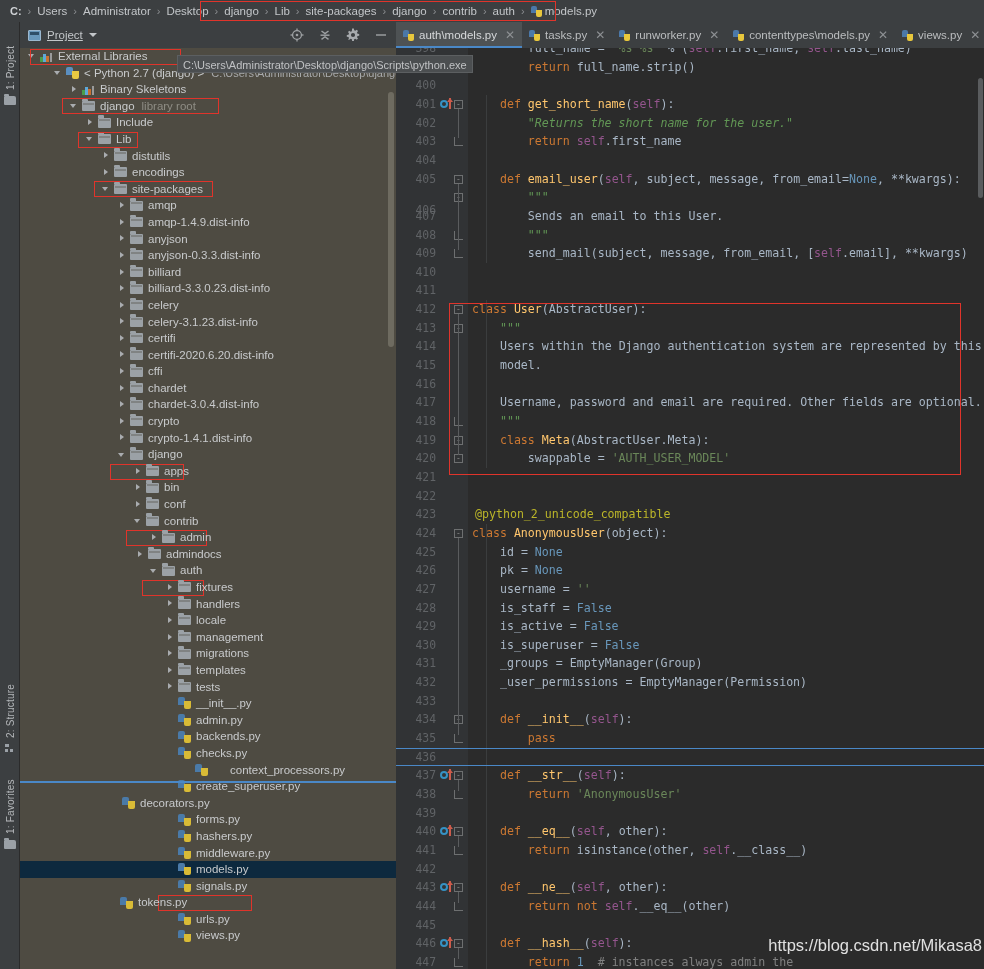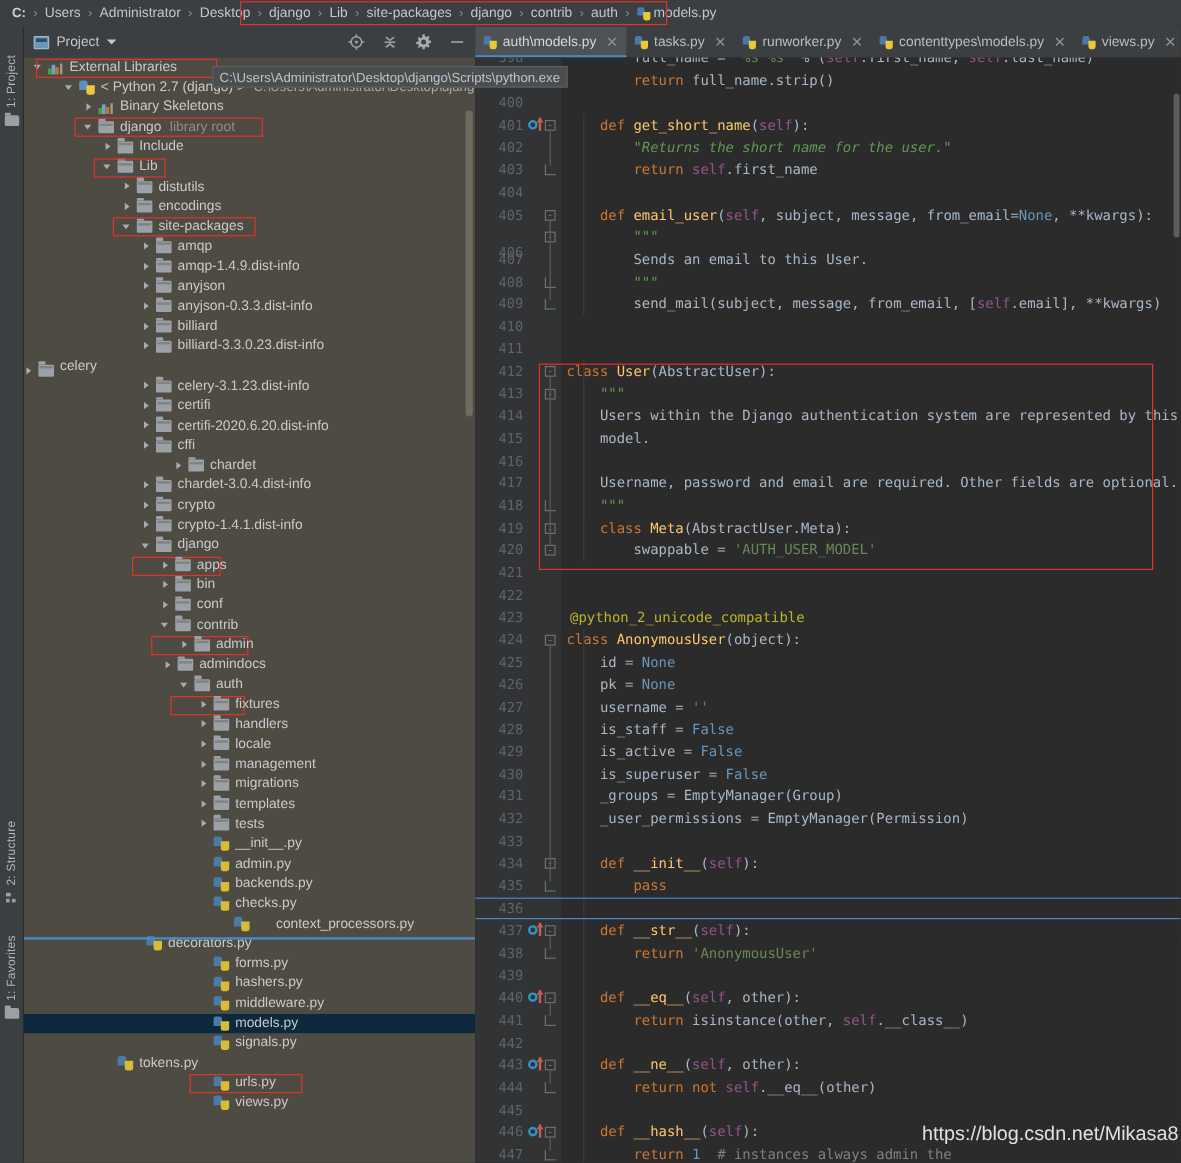--- a/index.html
+++ b/index.html
@@ -67,21 +67,21 @@
   }
   .project-header{
     position:absolute; left:0; top:0; width:376px; height:26px;
     background:#3c3f41; display:flex; align-items:center; padding-left:8px;
   }
   .ph-icon{
     width:13px; height:11px; background:#6897bb; border:1px solid #9bb8d0;
     border-radius:1px; margin-right:6px; position:relative; flex:none;
   }
   .ph-icon::after{ content:''; position:absolute; left:1px; top:1px; width:9px;height:3px; background:#2e4e68;}
-  .ph-title{ font-size:11.5px; color:#c3c6c9; }
+  .ph-title{ font-size:11.5px; color:#c3c6c9;text-decoration:underline; }
   .ph-caret{
     margin-left:6px; width:0;height:0;
     border-left:4px solid transparent;border-right:4px solid transparent;
     border-top:4px solid #c3c6c9;
   }
   .ph-tools{ position:absolute; right:8px; top:0; height:26px; display:flex; align-items:center; gap:14px;}
   .ph-tools .ti{ width:14px; height:14px; opacity:.85; position:relative; cursor:pointer;}
 
   .tree{
     position:absolute; left:0; top:26px; width:376px; height:921px;
@@ -408,21 +408,21 @@
         <div class="trow" style="padding-left: 98px;">
           <span class="arrow right"></span>
           <span class="folder"></span>
           <span class="tlabel">billiard</span>
         </div>
         <div class="trow" style="padding-left: 98px;">
           <span class="arrow right"></span>
           <span class="folder"></span>
           <span class="tlabel">billiard-3.3.0.23.dist-info</span>
         </div>
-        <div class="trow" style=" align-items: flex-end;">
+        <div class="trow" style="padding-left: 98px;">
           <span class="arrow right"></span>
           <span class="folder"></span>
           <span class="tlabel">celery</span>
         </div>
         <div class="trow" style="padding-left: 98px;">
           <span class="arrow right"></span>
           <span class="folder"></span>
           <span class="tlabel">celery-3.1.23.dist-info</span>
         </div>
         <div class="trow" style="padding-left: 98px;">
@@ -433,21 +433,21 @@
         <div class="trow" style="padding-left: 98px;">
           <span class="arrow right"></span>
           <span class="folder"></span>
           <span class="tlabel">certifi-2020.6.20.dist-info</span>
         </div>
         <div class="trow" style="padding-left: 98px;">
           <span class="arrow right"></span>
           <span class="folder"></span>
           <span class="tlabel">cffi</span>
         </div>
-        <div class="trow" style="padding-left: 98px; margin-left: 27px;">
+        <div class="trow" style="padding-left: 98px;">
           <span class="arrow right"></span>
           <span class="folder"></span>
           <span class="tlabel">chardet</span>
         </div>
         <div class="trow" style="padding-left: 98px;">
           <span class="arrow right"></span>
           <span class="folder"></span>
           <span class="tlabel">chardet-3.0.4.dist-info</span>
         </div>
         <div class="trow" style="padding-left: 98px;">
@@ -556,20 +556,25 @@
         <div class="trow" style="padding-left: 146px;">
           <span class="arrow "></span>
           <span class="py-file pyicon-dark"></span>
           <span class="tlabel">checks.py</span>
         </div>
         <div class="trow" style="padding-left: 146px; gap: 17px;">
           <span class="arrow "></span>
           <span class="py-file pyicon-dark"></span>
           <span class="tlabel">context_processors.py</span>
         </div>
+        <div class="trow" style="padding-left: 146px;">
+          <span class="arrow "></span>
+          <span class="py-file pyicon-dark"></span>
+          <span class="tlabel">create_superuser.py</span>
+        </div>
         <div class="trow" style="padding-left: 90px;">
           <span class="arrow "></span>
           <span class="py-file pyicon-dark"></span>
           <span class="tlabel">decorators.py</span>
         </div>
         <div class="trow" style="padding-left: 146px;">
           <span class="arrow "></span>
           <span class="py-file pyicon-dark"></span>
           <span class="tlabel">forms.py</span>
         </div>
@@ -587,21 +592,21 @@
           <span class="arrow "></span>
           <span class="py-file pyicon-dark"></span>
           <span class="tlabel">models.py</span>
         </div>
         <div class="hl-box" style="left: 138px; top: 847.1px; width: 93.6px; height: 16px;"></div>
         <div class="trow" style="padding-left: 146px;">
           <span class="arrow "></span>
           <span class="py-file pyicon-dark"></span>
           <span class="tlabel">signals.py</span>
         </div>
-        <div class="trow" style="padding-left: 66px; align-items: center;">
+        <div class="trow" style="padding-left: 88px; align-items: center;">
           <span class="arrow "></span>
           <span class="py-file pyicon-dark"></span>
           <span class="tlabel">tokens.py</span>
         </div>
         <div class="trow" style="padding-left: 146px;">
           <span class="arrow "></span>
           <span class="py-file pyicon-dark"></span>
           <span class="tlabel">urls.py</span>
         </div>
         <div class="trow" style="padding-left: 146px;">

